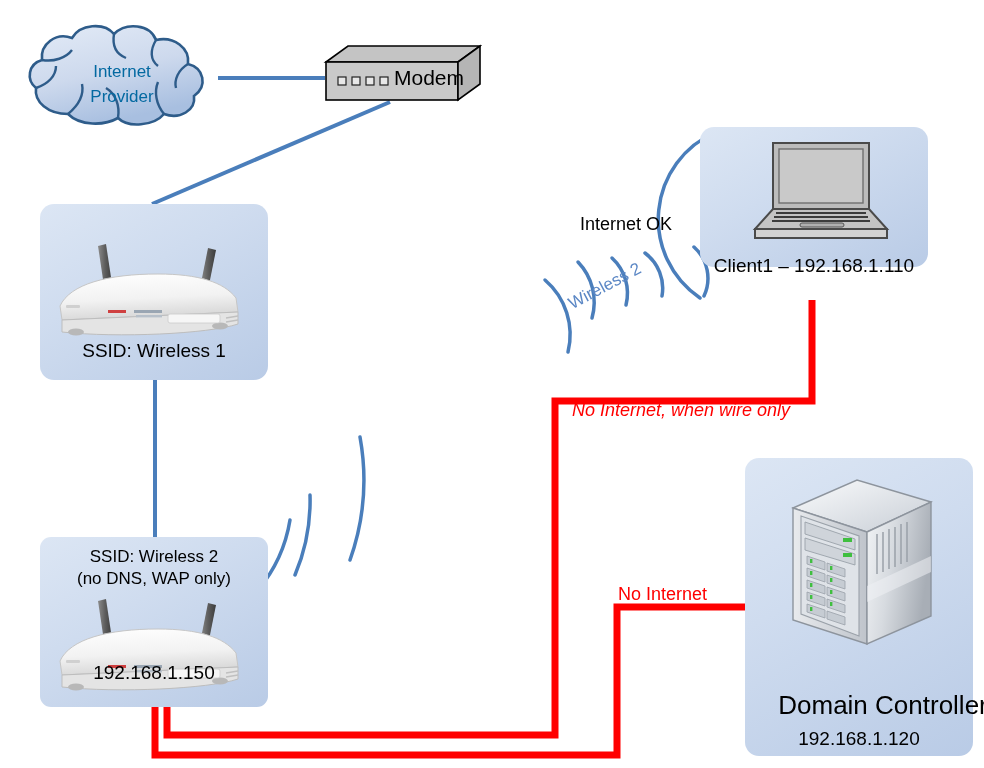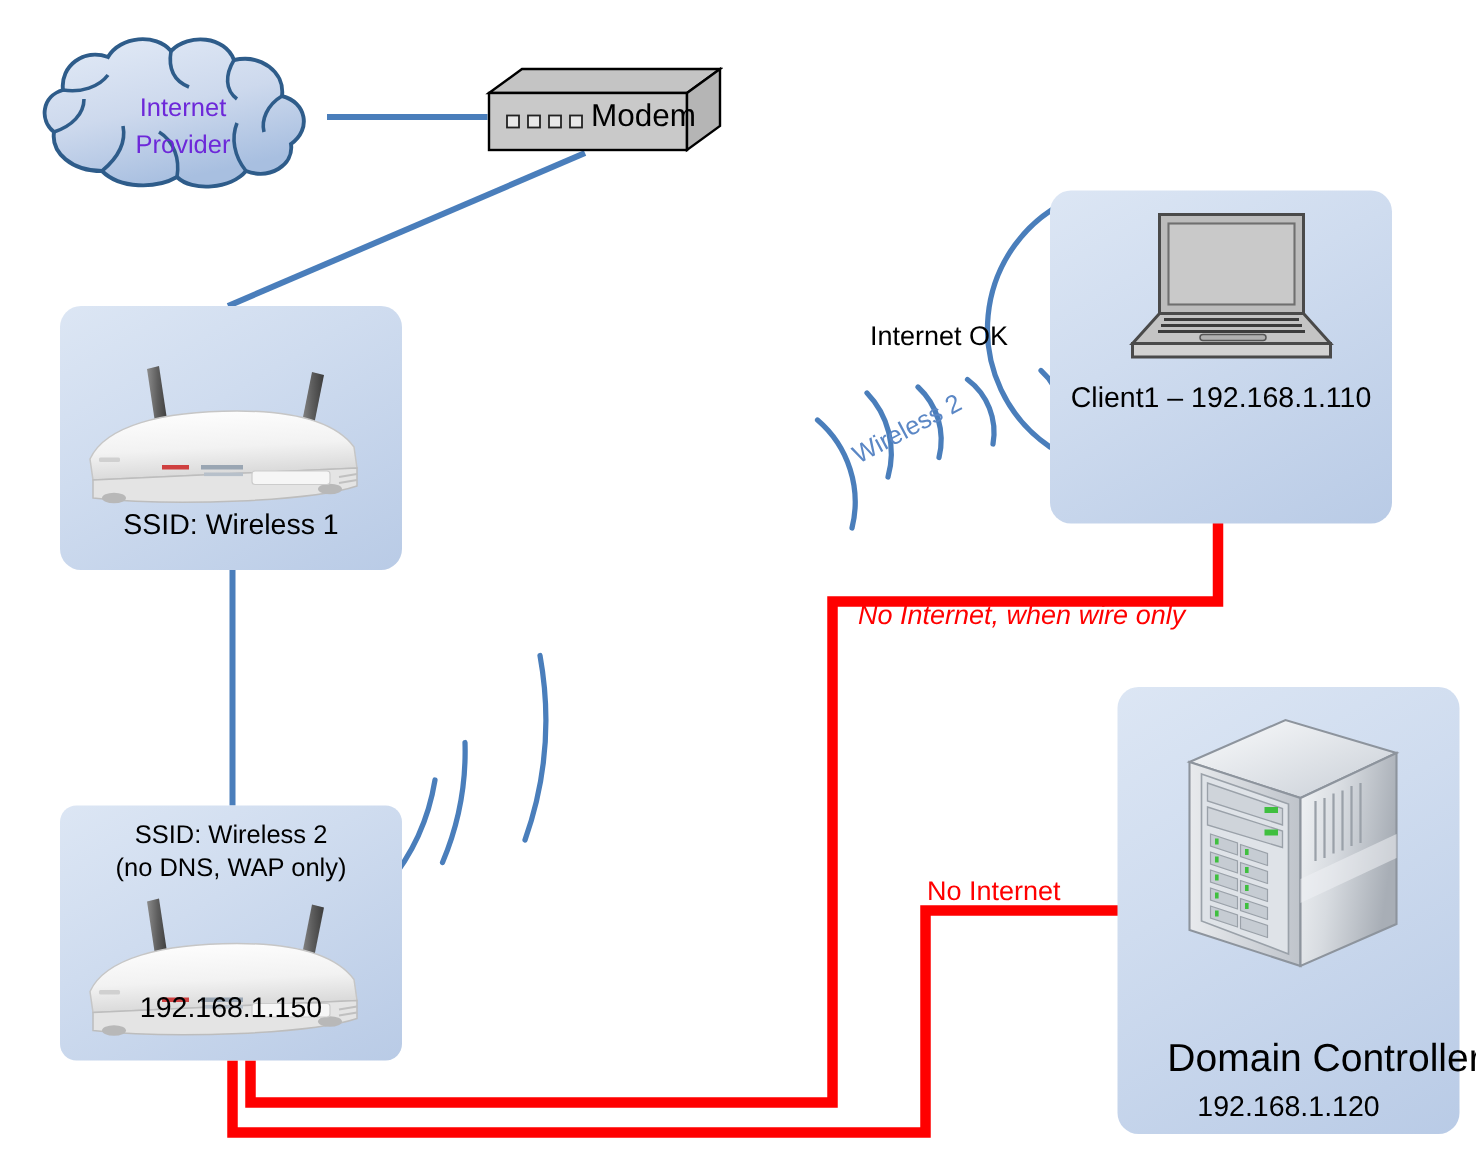--- a/index.html
+++ b/index.html
@@ -39,21 +39,21 @@
     color: #000000;
     font-family: "Liberation Sans", sans-serif;
     line-height: 1.18;
     white-space: nowrap;
   }
   .cloud-text {
     position: absolute;
     width: 100%;
     left: 0;
     text-align: center;
-    color: #6d28d9;
+    color: #0369a1;
     font-size: 17px;
     line-height: 1.45;
     font-family: "Liberation Sans", sans-serif;
   }
   .flow-label {
     position: absolute;
     white-space: nowrap;
     font-family: "Liberation Sans", sans-serif;
   }
   .red-text {
@@ -236,21 +236,21 @@
       <rect x="120" y="80" width="52" height="9" rx="2" fill="#f6f6f6" stroke="#cccccc" stroke-width="0.8"></rect>
       <rect x="60" y="76" width="18" height="3" fill="#cf4040"></rect>
       <rect x="86" y="76" width="28" height="3" fill="#9aa6b3"></rect>
       <rect x="88" y="81" width="26" height="2.4" fill="#b7c0ca"></rect>
       <rect x="18" y="71" width="14" height="3" rx="1" fill="#d0d0d0"></rect>
       <path d="M 178 84 L 190 82 M 178 88 L 190 86" stroke="#c0c0c0" stroke-width="1.4"></path>
     </svg>
     <div class="node-label" style="top:125px; font-size:19px;">192.168.1.150</div>
   </div>
 
-  <div class="node-panel" style="left:700px; top:127px; width:228px; height:222px;">
+  <div class="node-panel" style="left:700px; top:127px; width:228px; height:140px;">
     <svg width="150" height="110" viewBox="0 0 150 110" style="position:absolute; left:45px; top:12px;" xmlns="http://www.w3.org/2000/svg">
 
       <polygon points="28,4 124,4 124,70 28,70" fill="#bcbcbc" stroke="#4a4a4a" stroke-width="2"></polygon>
       <rect x="34" y="10" width="84" height="54" fill="#c9c9c9" stroke="#6f6f6f" stroke-width="1.4"></rect>
 
       <polygon points="28,70 124,70 142,90 10,90" fill="#c4c4c4" stroke="#4a4a4a" stroke-width="2"></polygon>
 
       <path d="M 31 74 L 121 74 M 29 78 L 123 78 M 27 82 L 125 82" stroke="#3c3c3c" stroke-width="2"></path>
 
       <rect x="55" y="84" width="44" height="4" rx="2" fill="#b0b0b0" stroke="#555555" stroke-width="1"></rect>

